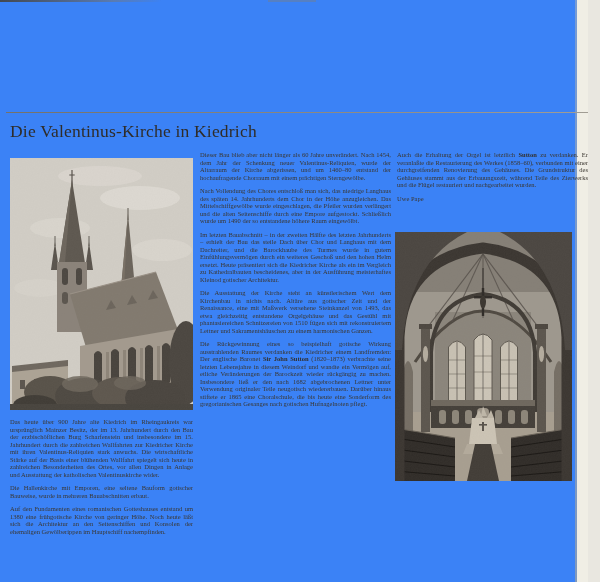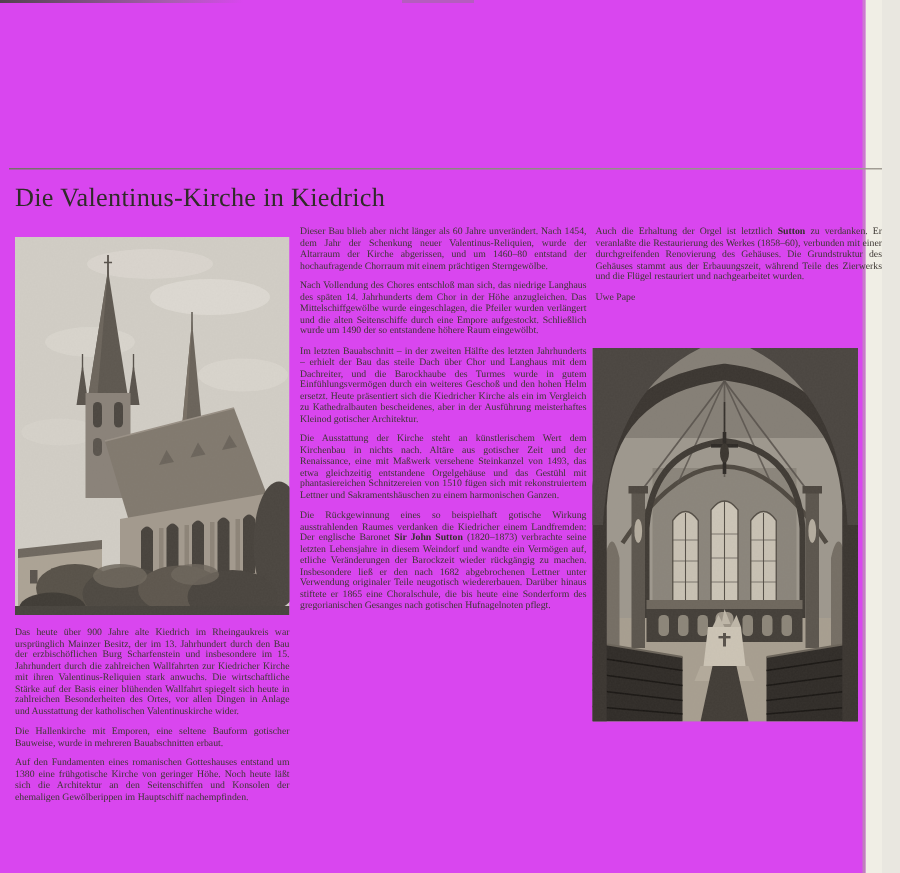--- a/index.html
+++ b/index.html
@@ -1,19 +1,19 @@
 <!DOCTYPE html>
 <html lang="de"><head>
 <meta charset="utf-8">
 <style>
   html,body{margin:0;padding:0;background:#e9e7e0;}
   .page{
     position:relative;
     width:588px;height:582px;
-    background:#d946ef;
+    background:#3b82f6;
     overflow:hidden;
     font-family:"Liberation Serif", serif;
     color:#3b3731;
   }
   .scan-edge{
     position:absolute;top:0;left:0;width:162px;height:2px;
     background:linear-gradient(to right, rgba(68,66,62,.9), rgba(120,117,112,.5) 70%, rgba(120,117,112,0));
   }
   .scan-edge2{
     position:absolute;top:0;left:268px;width:48px;height:2px;

